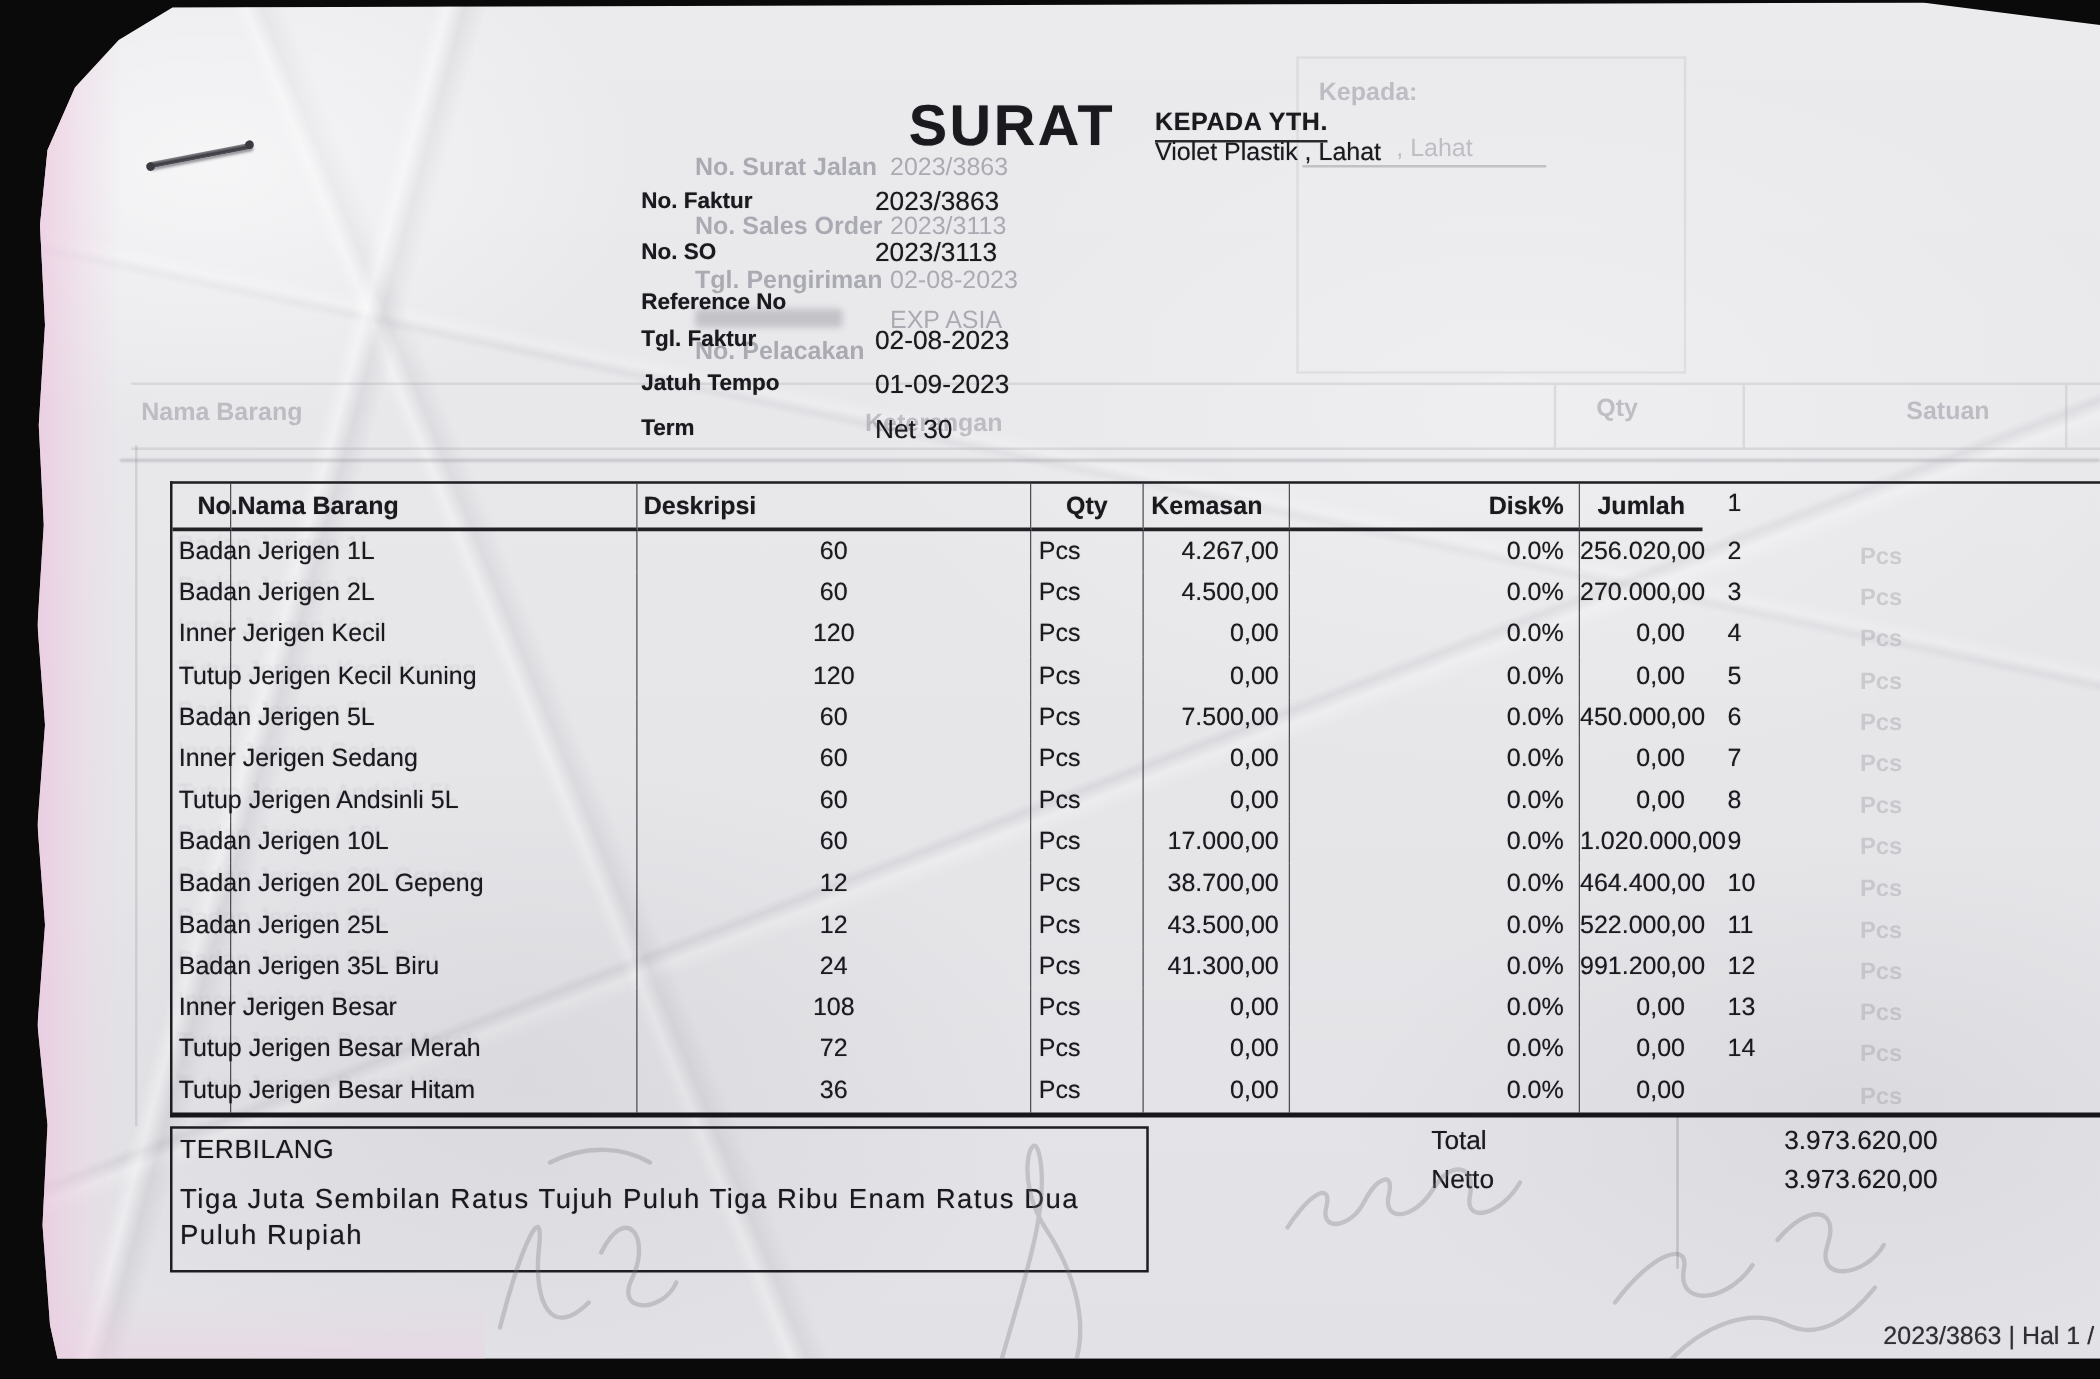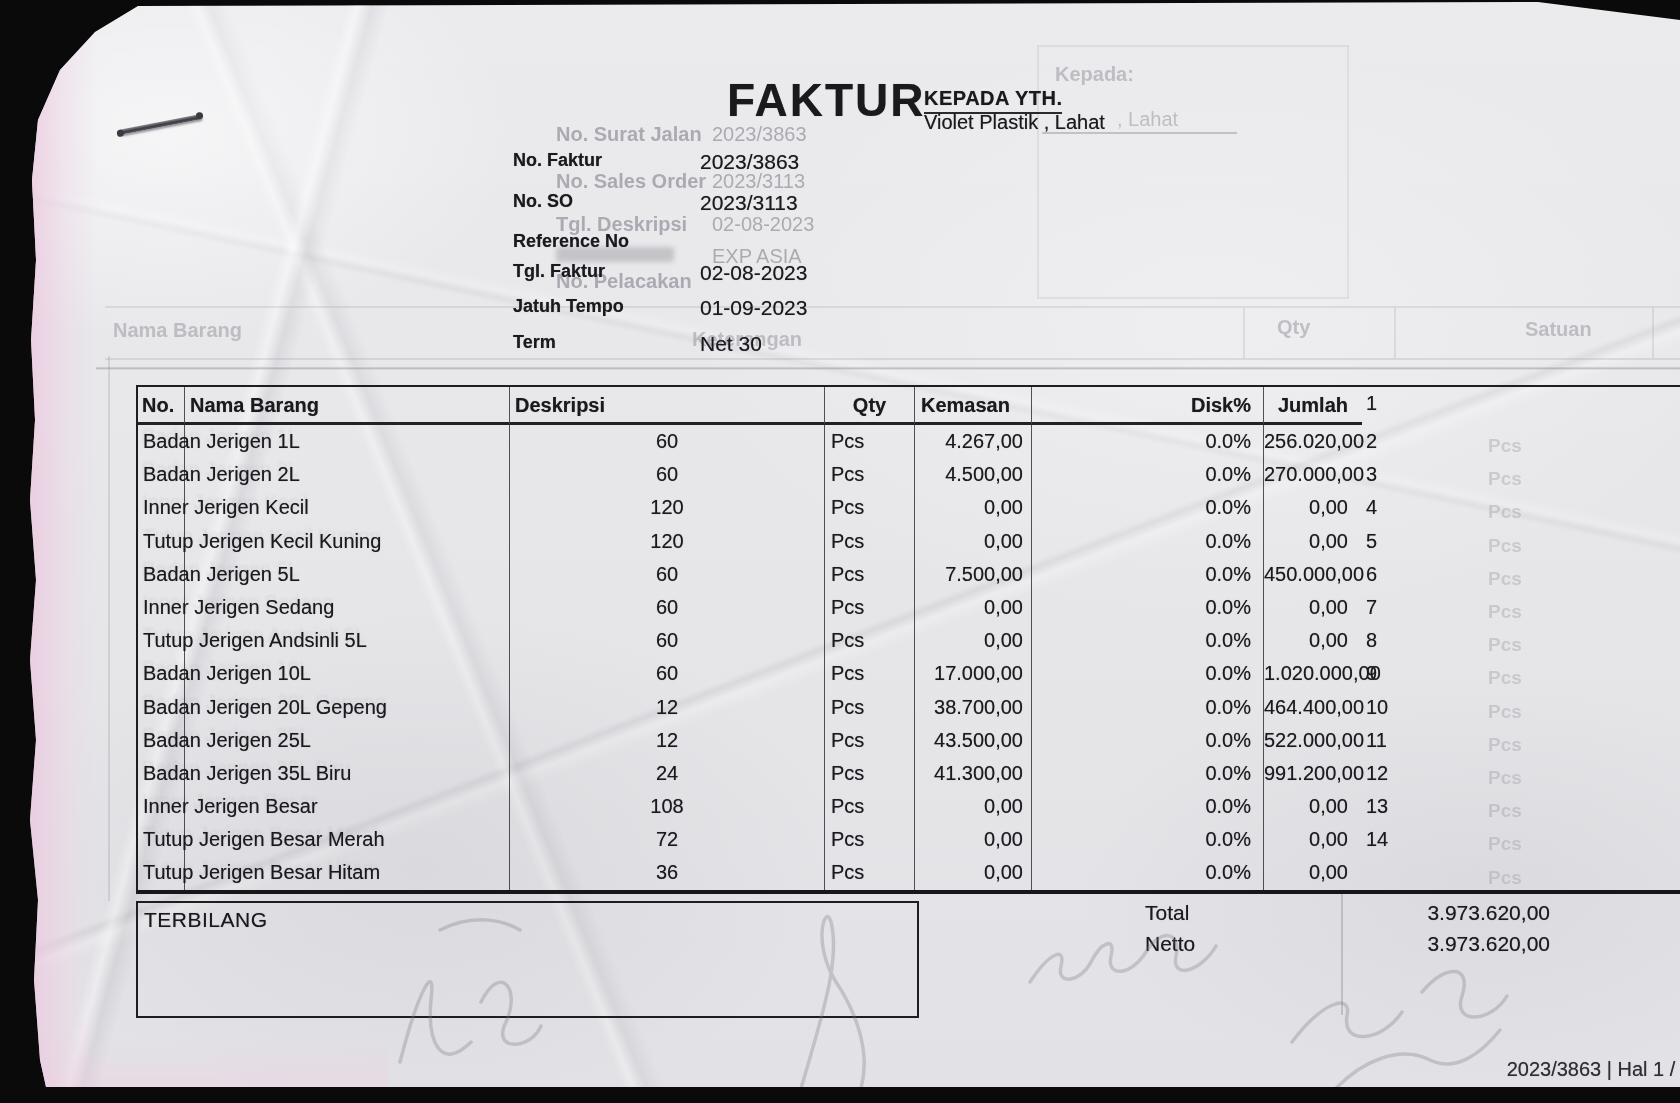--- a/index.html
+++ b/index.html
@@ -55,21 +55,21 @@
   .invoice-table{position:absolute;left:136px;top:385px;width:1559px;
     display:grid;grid-template-columns:47px 325px 315px 90px 117px 232px 98px 335px;
     grid-template-rows:38px;grid-auto-rows:33.2px;
     border:2px solid #1d1d22;border-right:none;border-bottom:4px solid #17171b;
     background:transparent;}
   .invoice-table .cell{font-size:20px;color:#1a1a1e;text-shadow:0 0 .7px rgba(26,26,30,.5);
     white-space:nowrap;overflow:visible;line-height:33px;}
   .invoice-table .hc{font-weight:bold;line-height:36px;border-bottom:3px solid #212126;}
   .cb{border-right:1.4px solid rgba(40,40,46,.8);}
   .a-l{text-align:left}.a-c{text-align:center}.a-r{text-align:right}
-  .p0{padding-left:4px}.p1{padding-left:5px}.p2{padding-left:5px}.p4{padding-left:6px}
+  .p0{padding-left:20px}.p1{padding-left:5px}.p2{padding-left:5px}.p4{padding-left:6px}
   .p5{padding-right:8px}.p6{padding-right:12px}.p7{padding-right:14px}
 
   .ghost-pcs-item{position:absolute;left:0;font-size:19px;font-weight:bold;color:#9a9aa2;opacity:.38;filter:blur(.6px);}
   .ghost-name-item{position:absolute;left:0;font-size:20px;color:#8d8d96;opacity:.14;filter:blur(.8px);white-space:nowrap;}
 
   .terbilang-box{left:136px;top:901px;width:779px;height:113px;border:2.5px solid #1d1d22;}
   .terbilang-label{left:144px;top:908px;font-size:21px;letter-spacing:.5px;}
   .terbilang-text{left:144px;top:944px;width:770px;font-size:22px;letter-spacing:1.2px;line-height:29px;}
   .total-label{left:1145px;top:901px;font-size:21px;}
   .total-value{left:1260px;top:901px;width:290px;text-align:right;font-size:21px;}
@@ -99,21 +99,21 @@
 
     <div class="ghost ghost-kepada-box g3"></div>
     <div class="ghost ghost-kepada-label g2">Kepada:</div>
     <div class="ghost ghost-kepada-value g2">, Lahat</div>
     <div class="ghost-kepada-line" style="position:absolute;"></div>
     <div id="ghost-fields">
         <div class="ghost gfield-label g1" style="top: 123px;">No. Surat Jalan</div>
         <div class="ghost gfield-value g1" style="top: 123px;">2023/3863</div>
         <div class="ghost gfield-label g1" style="top: 170px;">No. Sales Order</div>
         <div class="ghost gfield-value g1" style="top: 170px;">2023/3113</div>
-        <div class="ghost gfield-label g1" style="top: 213px;">Tgl. Deskripsi</div>
+        <div class="ghost gfield-label g1" style="top: 213px;">Tgl. Pengiriman</div>
         <div class="ghost gfield-value g1" style="top: 213px;">02-08-2023</div>
         <div class="ghost gfield-label g1" style="top: 245px;"></div>
         <div class="ghost gfield-value g1" style="top: 245px;">EXP ASIA</div>
         <div class="ghost gfield-label g1" style="top: 270px;">No. Pelacakan</div>
         <div class="ghost gfield-value g1" style="top: 284px;"></div>
       </div>
     <div class="smudge" style="left:556px;top:247px;width:118px;height:15px;"></div>
 
     <div class="ghost ghost-thead g2">
       <span class="gh" style="left:8px;top:11px;">Nama Barang</span>
@@ -153,21 +153,21 @@
         <div class="ghost-name-item" style="top: 239.2px;">Tutup Jerigen Andsinli 5L</div>
         <div class="ghost-name-item" style="top: 272.4px;">Badan Jerigen 10L</div>
         <div class="ghost-name-item" style="top: 305.6px;">Badan Jerigen 20L Gepeng</div>
         <div class="ghost-name-item" style="top: 338.8px;">Badan Jerigen 25L</div>
         <div class="ghost-name-item" style="top: 372px;">Badan Jerigen 35L Biru</div>
         <div class="ghost-name-item" style="top: 405.2px;">Inner Jerigen Besar</div>
         <div class="ghost-name-item" style="top: 438.4px;">Tutup Jerigen Besar Merah</div>
         <div class="ghost-name-item" style="top: 471.6px;">Tutup Jerigen Besar Hitam</div>
       </div>
 
-    <div class="print doc-title">FAKTUR</div>
+    <div class="print doc-title">SURAT</div>
     <div class="print kepada-label">KEPADA YTH.</div>
     <div class="print kepada-name">Violet Plastik , Lahat</div>
 
     <div id="fields">
         <div class="print field-label" style="top: 150px;">No. Faktur</div>
         <div class="print field-value" style="top: 150px;">2023/3863</div>
         <div class="print field-label" style="top: 191px;">No. SO</div>
         <div class="print field-value" style="top: 191px;">2023/3113</div>
         <div class="print field-label" style="top: 231px;">Reference No</div>
         <div class="print field-value" style="top: 231px;"></div>
@@ -296,20 +296,21 @@
         <div class="cell p2 a-l cb"></div>
         <div class="cell p3 a-c cb">36</div>
         <div class="cell p4 a-l cb">Pcs</div>
         <div class="cell p5 a-r cb">0,00</div>
         <div class="cell p6 a-r cb">0.0%</div>
         <div class="cell p7 a-r ">0,00</div>
       </div>
 
     <div class="print terbilang-box"></div>
     <div class="print terbilang-label">TERBILANG</div>
+    <div class="print terbilang-text">Tiga Juta Sembilan Ratus Tujuh Puluh Tiga Ribu Enam Ratus Dua Puluh Rupiah</div>
 
     <div class="print total-label">Total</div>
     <div class="print total-value">3.973.620,00</div>
     <div class="print netto-label">Netto</div>
     <div class="print netto-value">3.973.620,00</div>
 
     <div class="print page-footer">2023/3863 | Hal 1 / 2</div>
 
     <div class="staple"></div>
 

